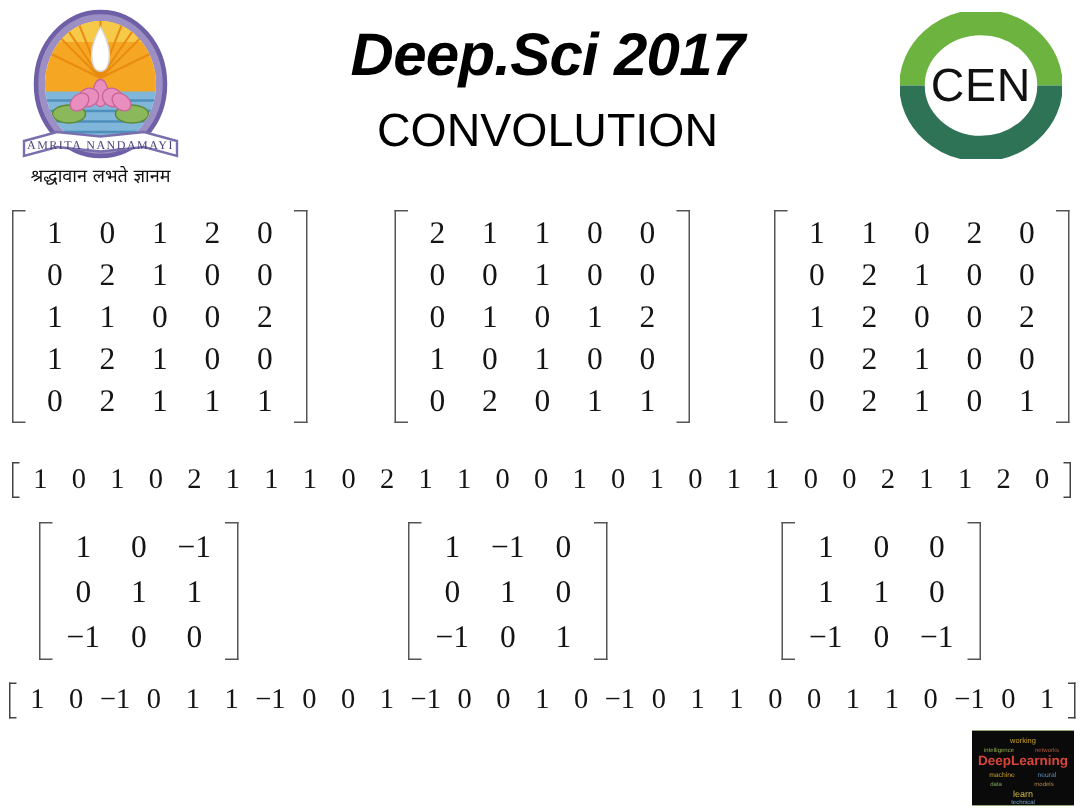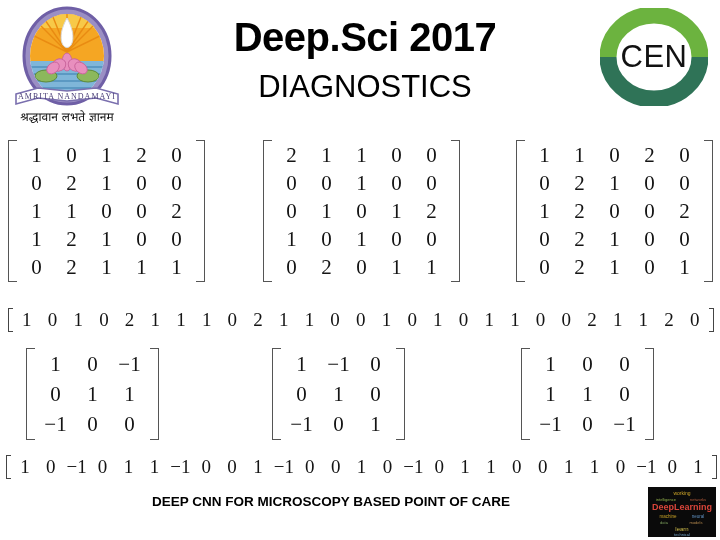--- a/index.html
+++ b/index.html
@@ -36,20 +36,21 @@
     text-align: center;
   }
   #slide-title {
     font-family: "Liberation Sans", sans-serif;
     font-size: 40px;
     font-weight: bold;
     color: #000000;
     letter-spacing: -0.5px;
     line-height: 46px;
     white-space: nowrap;
+    font-style: italic;
   }
   #slide-subtitle {
     font-family: "Liberation Sans", sans-serif;
     font-size: 31px;
     font-weight: normal;
     color: #000000;
     line-height: 38px;
     margin-top: 8px;
     letter-spacing: 0px;
     white-space: nowrap;
@@ -226,21 +227,21 @@
 
       <path d="M8 90 L30 84 L59 87 L88 84 L110 90 L110 100 L88 94 L59 97 L30 94 L8 100 Z" fill="#ffffff" stroke="#7a6fae" stroke-width="1.6"></path>
       <text x="59" y="95" text-anchor="middle" font-family="Liberation Serif, serif" font-size="8" fill="#4a3f78" letter-spacing="1">AMRITA NANDAMAYI</text>
 
       <text x="59" y="117" text-anchor="middle" font-family="DejaVu Sans, sans-serif" font-size="12" fill="#111111">श्रद्धावान लभते ज्ञानम</text>
     </svg>
   </div>
 
   <div id="title-block">
     <div id="slide-title">Deep.Sci 2017</div>
-    <div id="slide-subtitle">DIAGNOSTICS</div>
+    <div id="slide-subtitle">CONVOLUTION</div>
   </div>
 
   <div id="cen-logo">
     <div id="cen-ring-wrap">
       <svg width="108" height="98" viewBox="0 0 108 98" xmlns="http://www.w3.org/2000/svg">
         <defs>
           <clipPath id="tophalf">
               <rect x="0" y="0" width="108" height="49"></rect>
             </clipPath>
           <clipPath id="bothalf">
@@ -531,21 +532,20 @@
         <div class="vcell" style="width: 25.9px;">0</div>
         <div class="vcell" style="width: 25.9px;">−1</div>
         <div class="vcell" style="width: 25.9px;">0</div>
         <div class="vcell" style="width: 25.9px;">1</div>
       </div>
     <div class="vbracket right"></div>
   </div>
 </div>
 
 <div id="footer-caption">
-  <div>DEEP CNN FOR MICROSCOPY BASED POINT OF CARE</div>
 </div>
 
 <div id="deep-learning-badge">
   <svg width="68" height="50" viewBox="0 0 68 50" xmlns="http://www.w3.org/2000/svg">
     <rect x="0" y="0" width="68" height="50" fill="#0a0a0a"></rect>
     <g font-family="Liberation Sans, sans-serif" text-anchor="middle">
       <text x="34" y="8" font-size="5" fill="#c9a227">working</text>
       <text x="18" y="14" font-size="4" fill="#8fae4a">intelligence</text>
       <text x="50" y="14" font-size="4" fill="#b0593a">networks</text>
       <text x="34" y="23" font-size="9" fill="#d9453a" font-weight="bold">DeepLearning</text>

